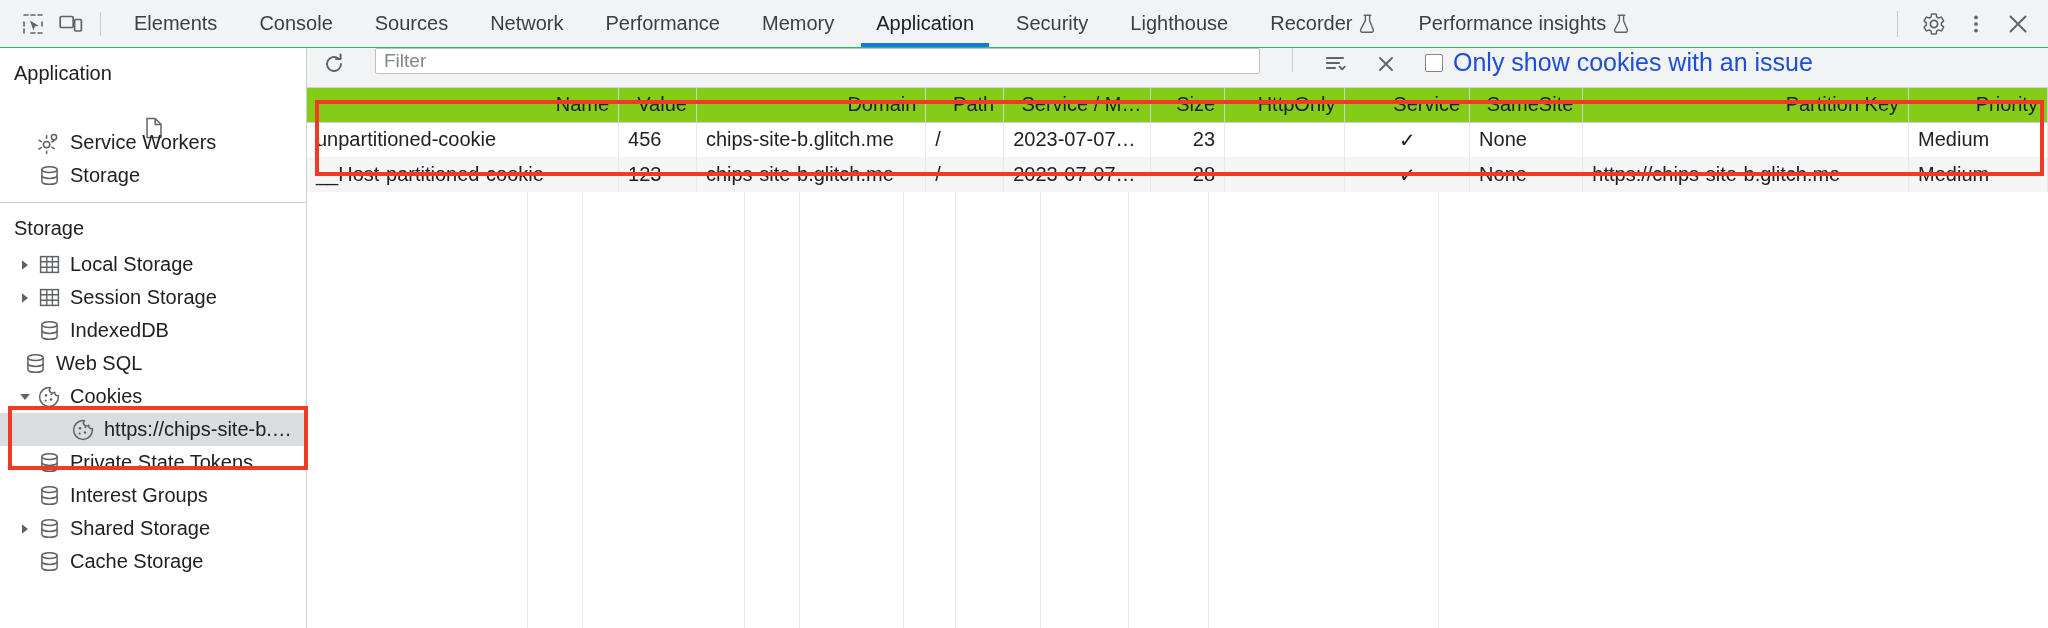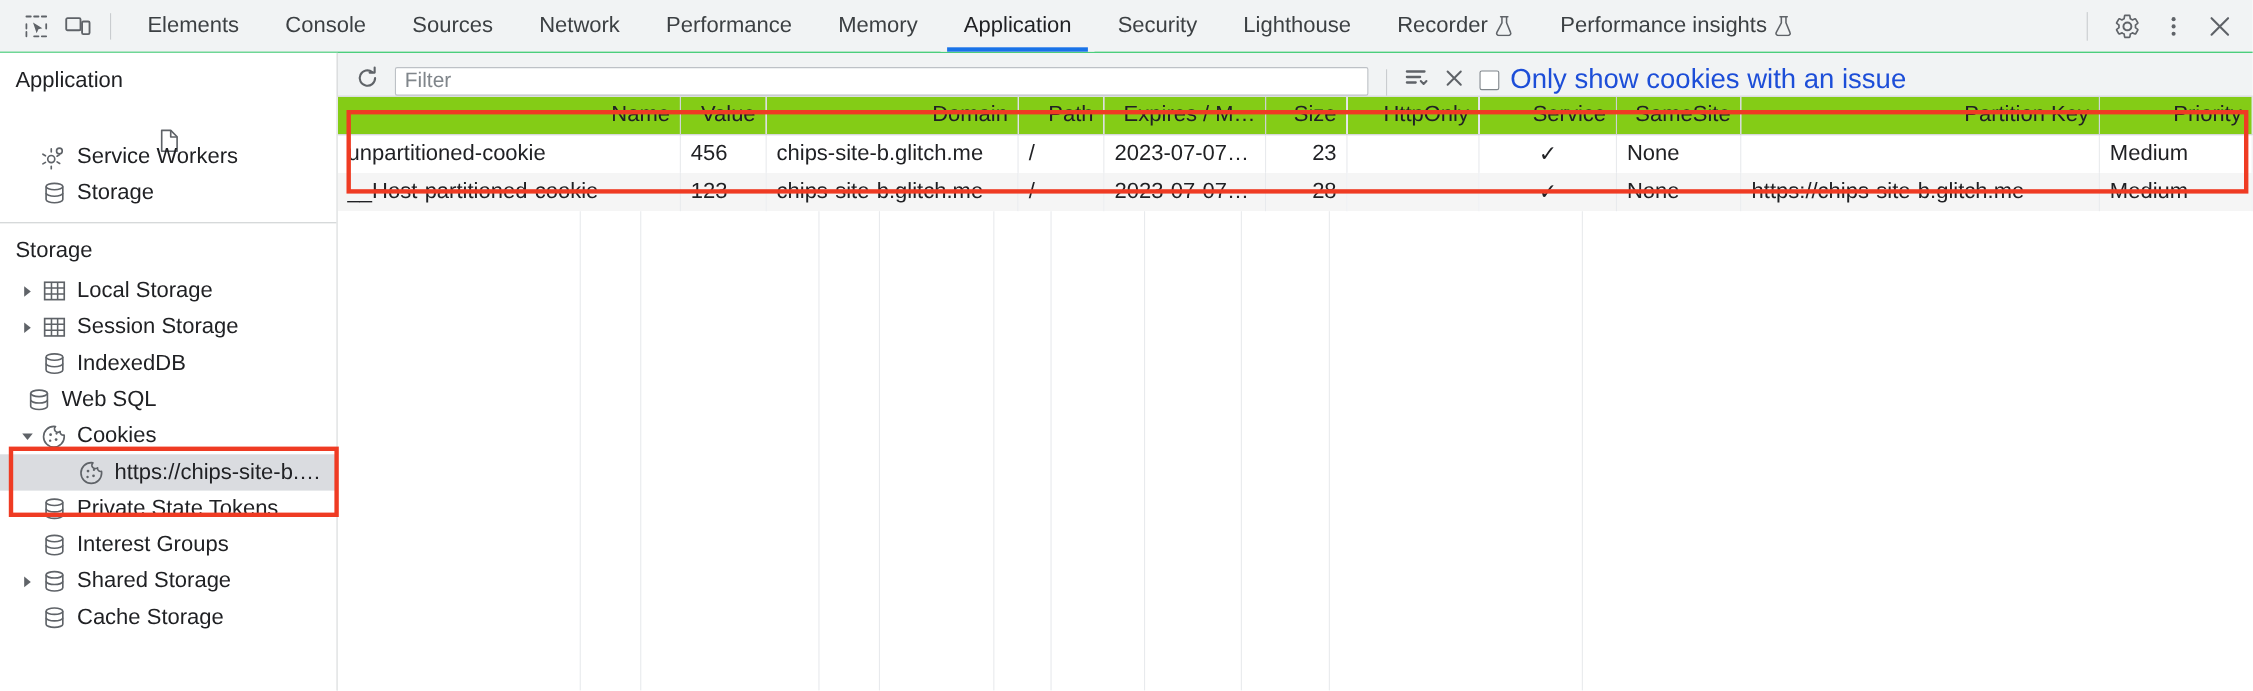--- a/index.html
+++ b/index.html
@@ -147,25 +147,25 @@
     flex: 1 1 auto;
     min-width: 0;
     display: flex;
     flex-direction: column;
     background: #ffffff;
   }
   .filterbar {
     height: 40px;
     flex: 0 0 40px;
     display: flex;
-    align-items: flex-end;
+    align-items: flex-start;
     background: #f1f3f4;
     border-bottom: 1px solid #cdd0d2;
     padding: 0 8px 0 10px;
-    gap: 0;
+    gap: 16px;
   }
   .fb-btn {
     width: 34px; height: 32px;
     display: flex; align-items: center; justify-content: center;
     color: #5f6368; cursor: pointer; flex: 0 0 auto;
   }
   .filter-input {
     flex: 1 1 auto;
     height: 26px;
     min-width: 0;
@@ -554,21 +554,21 @@
               <col style="width: 80px;">
               <col style="width: 230px;">
               <col style="width: 98px;">
             </colgroup>
           <thead>
               <tr id="thead-host">
                 <th>Name</th>
                 <th>Value</th>
                 <th>Domain</th>
                 <th>Path</th>
-                <th>Expires / M…</th>
+                <th>Service / M…</th>
                 <th>Size</th>
                 <th>HttpOnly</th>
                 <th>Service</th>
                 <th>SameSite</th>
                 <th>Partition Key</th>
                 <th>Priority</th>
               </tr>
             </thead>
           <tbody id="tbody-host">
               <tr class="row-even">

